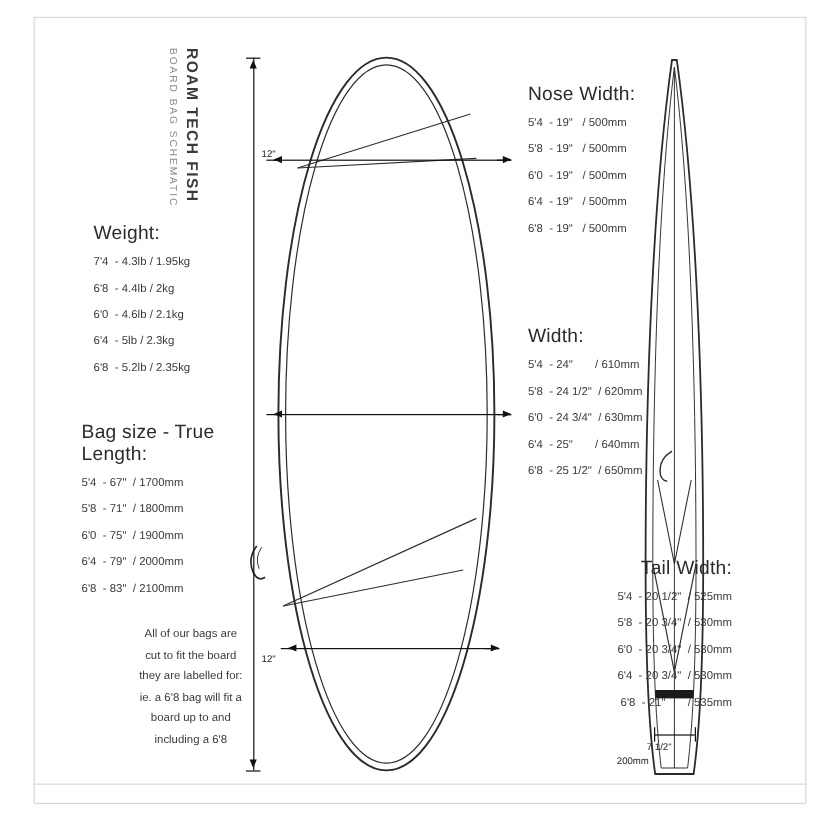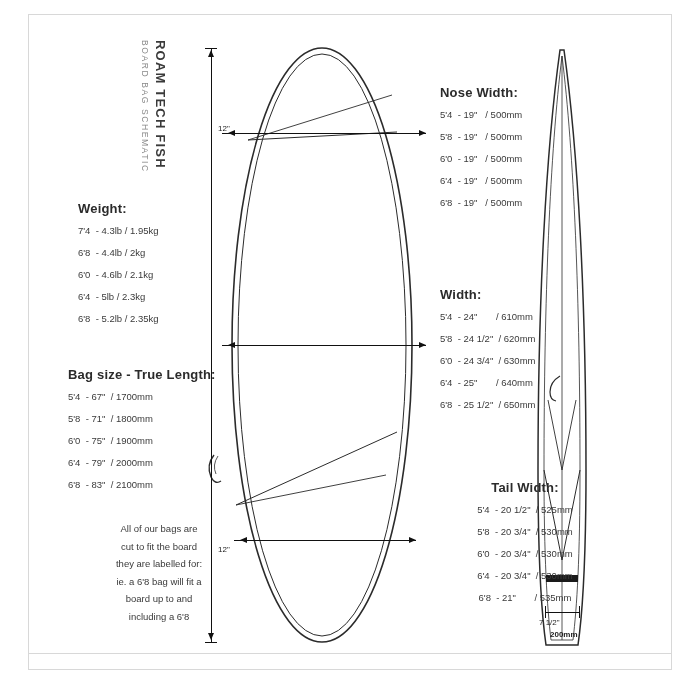--- a/index.html
+++ b/index.html
@@ -9,21 +9,21 @@
   .frame{position:absolute;left:28px;top:14px;width:644px;height:656px;border:1px solid #d8d8d8;box-sizing:border-box;}
   .frame-bottom-line{position:absolute;left:28px;top:653px;width:644px;height:1px;background:#d8d8d8;}
 
   
   .vtitle{position:absolute;left:140px;top:40px;width:170px;transform-origin:left top;transform:rotate(90deg) translate(0,-100%);}
   .vtitle .t1{font-size:13px;font-weight:bold;letter-spacing:1.2px;color:#3a3a3a;}
   .vtitle .t2{font-size:8.5px;letter-spacing:1.6px;color:#8a8a8a;margin-top:3px;}
 
   
   .block{position:absolute;}
-  .block .bhead{font-size:13px;font-weight:bold;color:#2b2b2b;margin-bottom:10px;letter-spacing:.2px;margin-top:15px;}
+  .block .bhead{font-size:16px;font-weight:normal;color:#2b2b2b;margin-bottom:10px;letter-spacing:.2px;}
   .block .brow{font-size:9.5px;color:#3a3a3a;line-height:1.15;margin-bottom:11px;white-space:pre;}
 
   .note{position:absolute;text-align:center;font-size:9.5px;color:#3a3a3a;line-height:1.85;width:190px;}
 
   
   .vline{position:absolute;width:1px;background:#111;}
   .hline{position:absolute;height:1px;background:#111;}
   .tick{position:absolute;height:1px;background:#111;}
   .lbl{position:absolute;font-size:8px;color:#222;}
 
@@ -98,21 +98,21 @@
   <div class="arrowL" style="left:240px;top:536.5px;"></div>
   <div class="arrowR" style="left:409px;top:536.5px;"></div>
   <div class="tick" style="left:234px;top:540px;width:12px;"></div>
   <div class="tick" style="left:404px;top:540px;width:12px;"></div>
   <div class="lbl" style="left:218px;top:545px;">12"</div>
 
   <div class="hline" style="left:545px;top:612px;width:34px;"></div>
   <div class="vline" style="left:545px;top:606px;height:12px;"></div>
   <div class="vline" style="left:579px;top:606px;height:12px;"></div>
   <div class="lbl" style="left:539px;top:618px;">7 1/2"</div>
-  <div class="lbl" style="left:550px;top:630px;font-weight:bold;">200mm</div>
+  <div class="lbl" style="left:514px;top:630px;">200mm</div>
 
   <div class="block" style="left:78px;top:186px;width:130px;">
     <div class="bhead">Weight:</div>
     <div class="brow">7'4  - 4.3lb / 1.95kg</div>
     <div class="brow">6'8  - 4.4lb / 2kg</div>
     <div class="brow">6'0  - 4.6lb / 2.1kg</div>
     <div class="brow">6'4  - 5lb / 2.3kg</div>
     <div class="brow">6'8  - 5.2lb / 2.35kg</div>
   </div>
 
@@ -143,21 +143,21 @@
 
   <div class="block" style="left:440px;top:272px;width:170px;text-align:left;">
     <div class="bhead">Width:</div>
     <div class="brow">5'4  - 24"       / 610mm</div>
     <div class="brow">5'8  - 24 1/2"  / 620mm</div>
     <div class="brow">6'0  - 24 3/4"  / 630mm</div>
     <div class="brow">6'4  - 25"       / 640mm</div>
     <div class="brow">6'8  - 25 1/2"  / 650mm</div>
   </div>
 
-  <div class="block" style="left:440px;top:465px;width:170px;text-align:center;">
+  <div class="block" style="left:440px;top:465px;width:170px;text-align:right;">
     <div class="bhead">Tail Width:</div>
     <div class="brow">5'4  - 20 1/2"  / 525mm</div>
     <div class="brow">5'8  - 20 3/4"  / 530mm</div>
     <div class="brow">6'0  - 20 3/4"  / 530mm</div>
     <div class="brow">6'4  - 20 3/4"  / 530mm</div>
     <div class="brow">6'8  - 21"       / 535mm</div>
   </div>
 
 </div>
 

